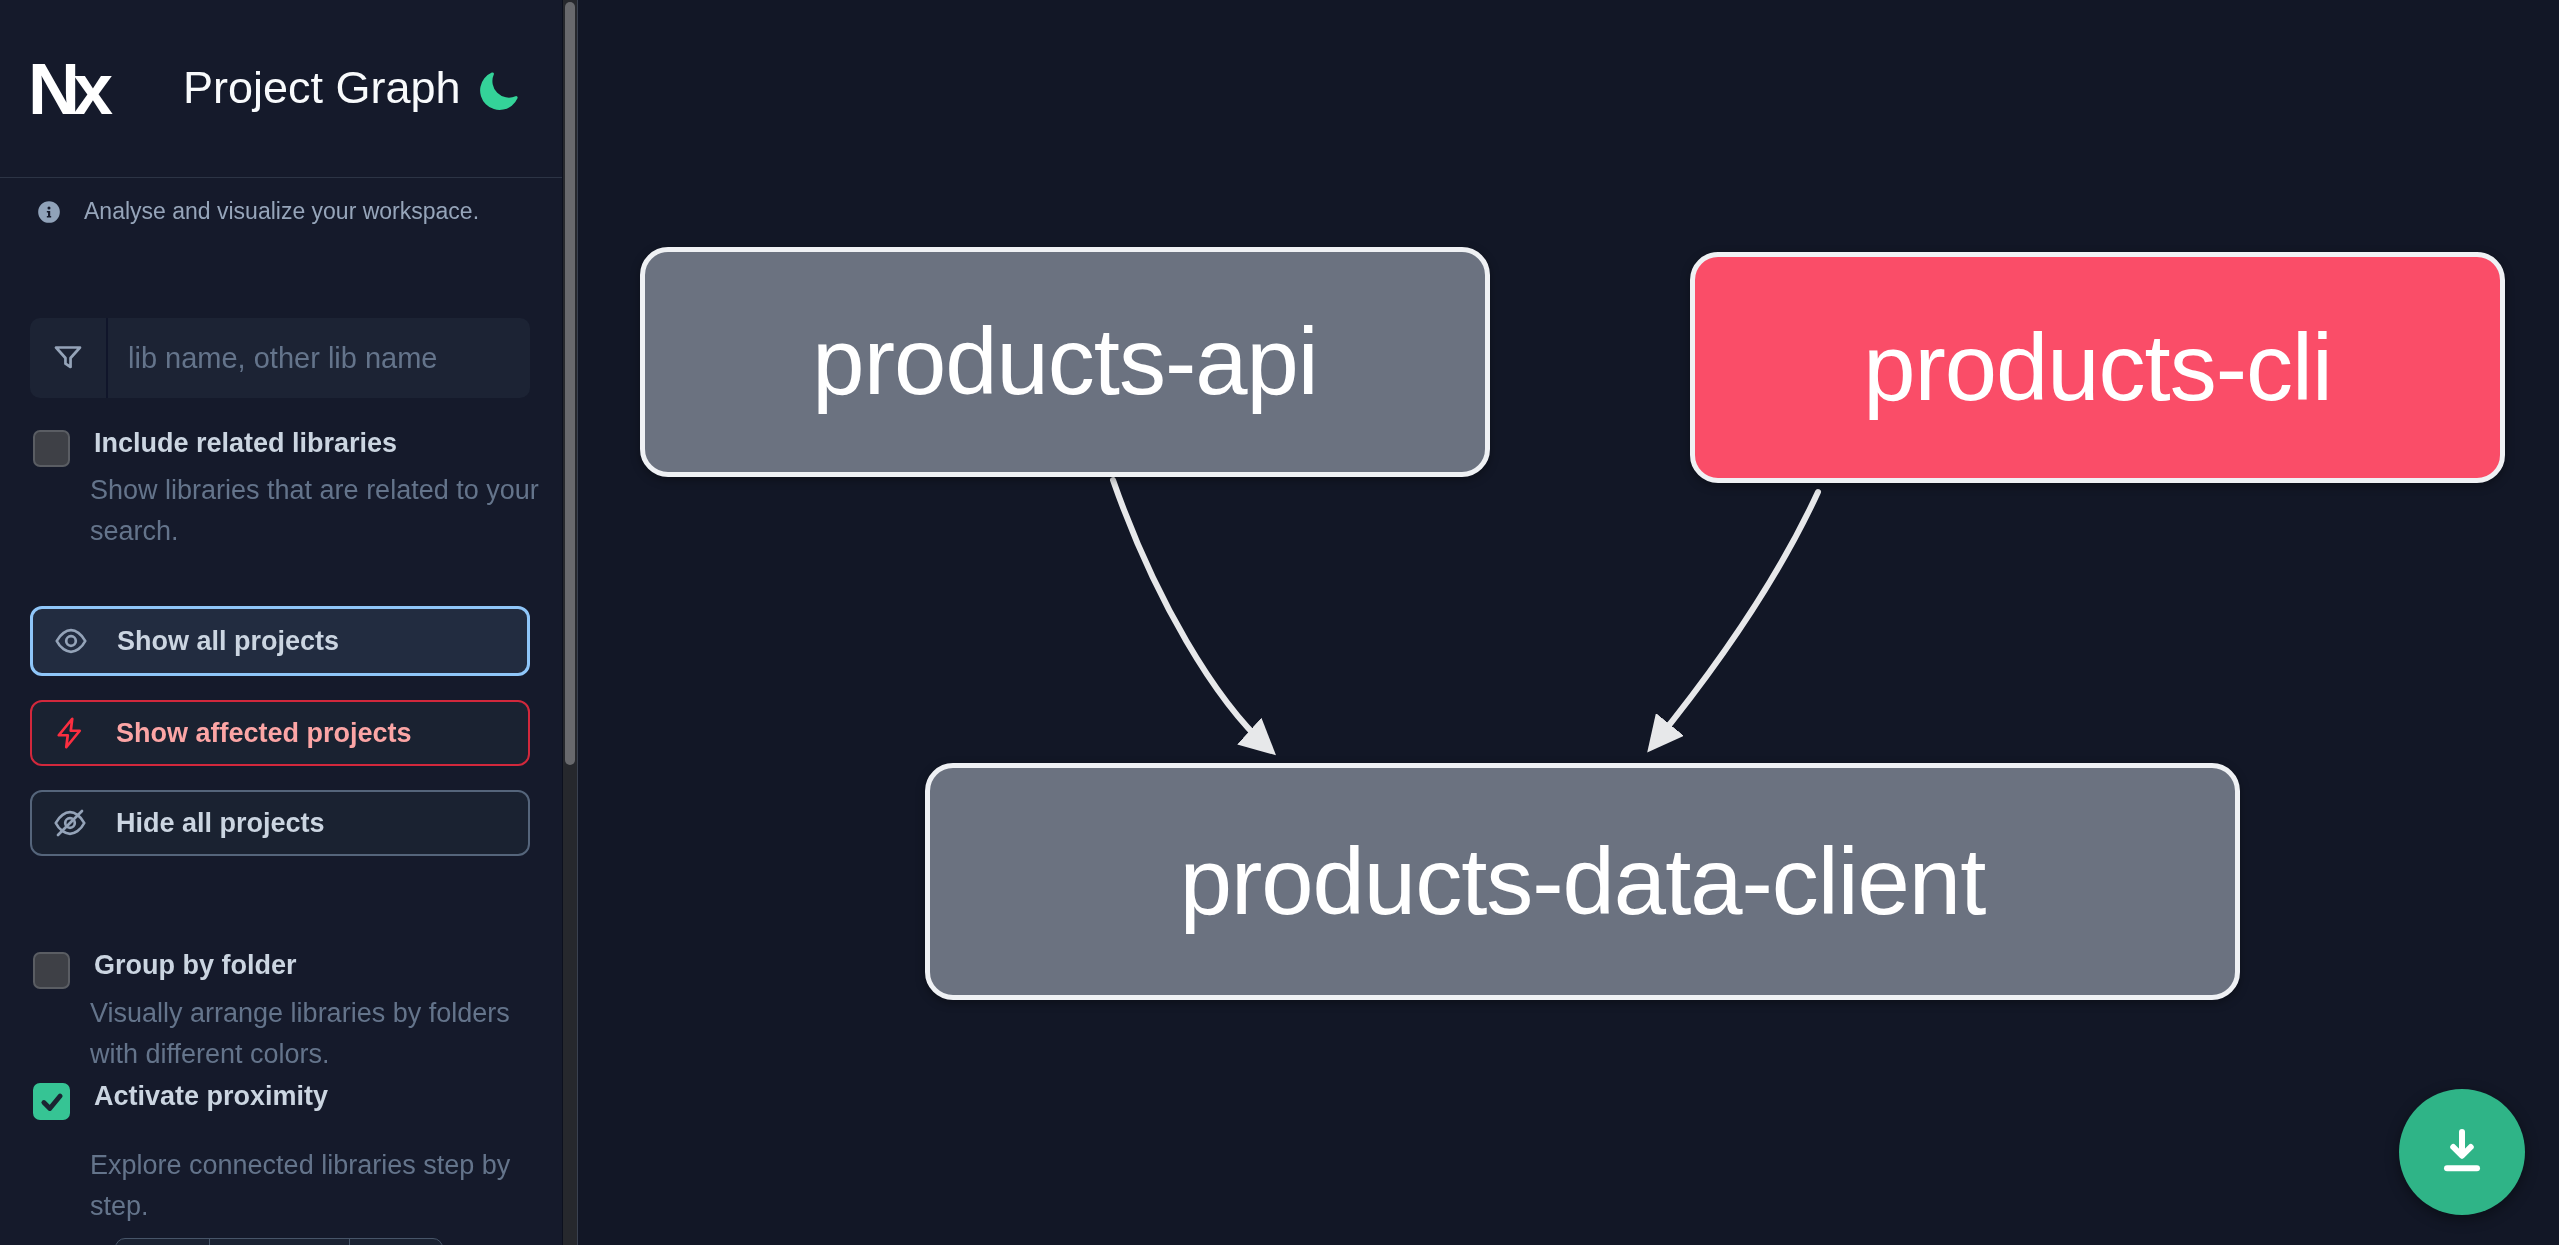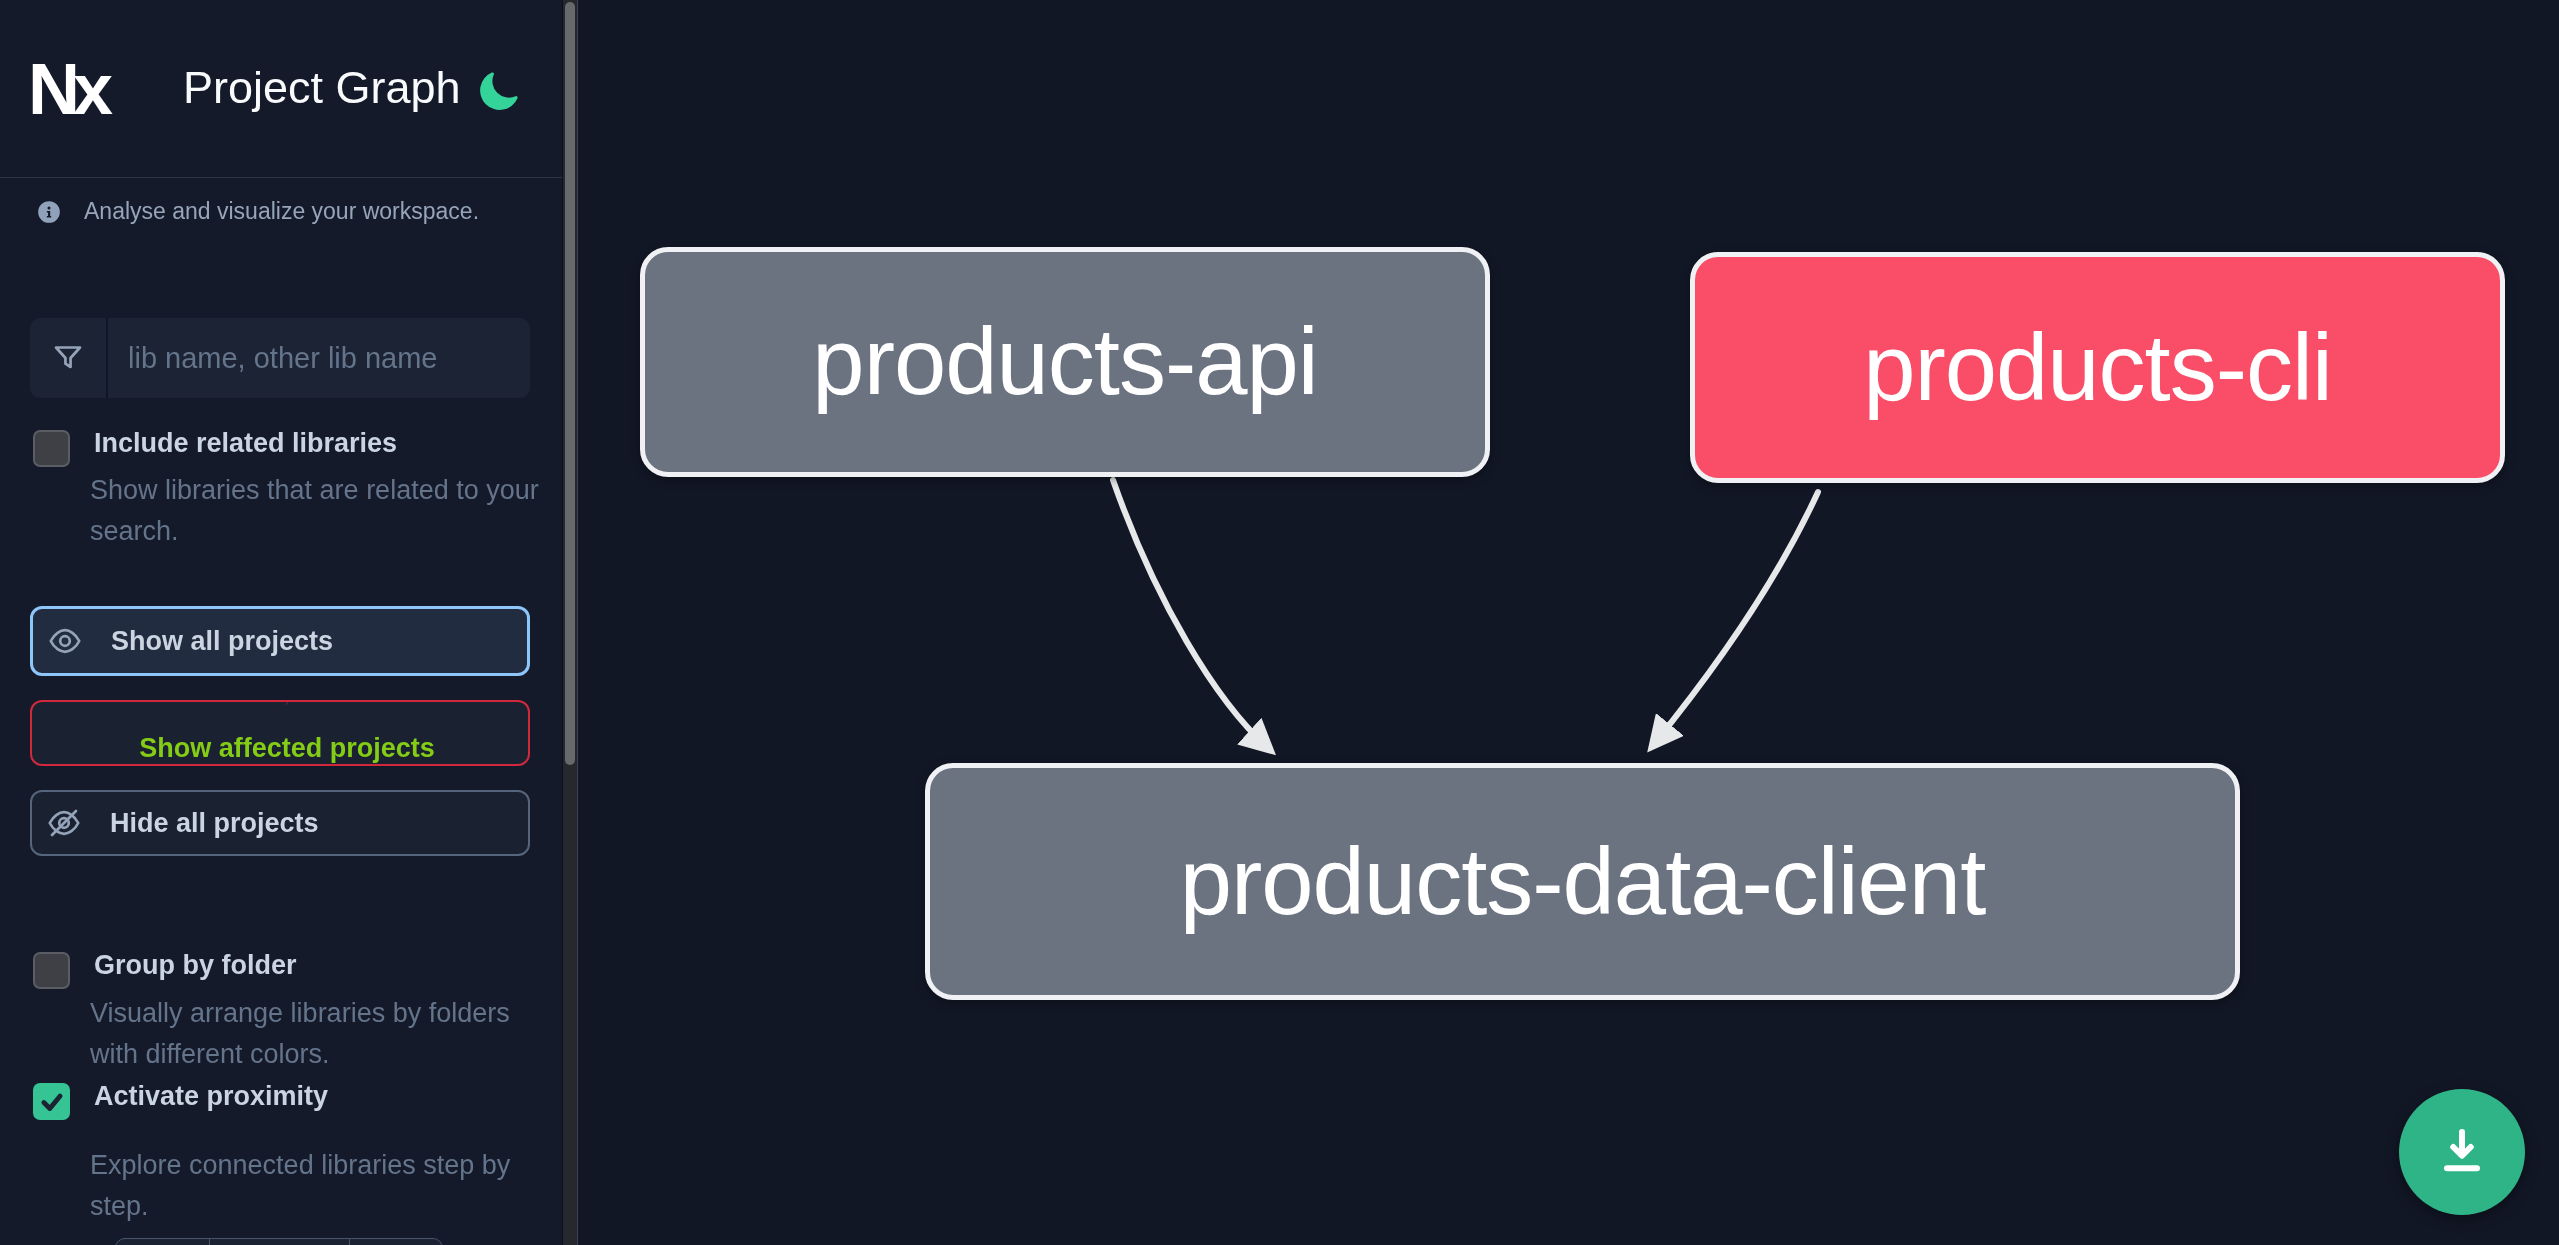--- a/index.html
+++ b/index.html
@@ -59,25 +59,25 @@
     background:#3e4046; border:2px solid #5a5d63; cursor:pointer; margin-top:2px;
     display:flex; align-items:center; justify-content:center;
   }
   .checkbox.checked { background:#36c494; border-color:#36c494; }
   .check-label { font-size:27px; font-weight:700; color:#cbd5e1; cursor:pointer; }
   .check-desc { position:absolute; left:90px; width:462px; font-size:27px; line-height:41px; color:#64748b; }
 
   .sb-btn {
     position:absolute; left:30px; width:500px; height:66px;
     border-radius:12px; background:#1a2231;
-    display:flex; align-items:center; gap:28px; padding-left:14px;
+    display:flex; align-items:center; gap:28px; padding-left:20px;
     font-size:27px; font-weight:700; color:#cbd5e1; cursor:pointer;
   }
   .sb-btn.focused { background:#222c40; border:3px solid #8fc6f9; height:70px; }
-  .sb-btn.affected { border:2px solid #d2283c; color:#84cc16;flex-direction:column; }
+  .sb-btn.affected { border:2px solid #d2283c; color:#fca5a5; }
   .sb-btn.plain { border:2px solid #55657b; }
 
   .stepper {
     position:absolute; left:115px; top:1238px; width:328px; height:26px;
     display:flex; background:#1b2232;
     border:1px solid #475569; border-radius:10px 10px 0 0; overflow:hidden;
   }
   .stepper .seg { border-right:1px solid #475569; }
   .stepper .seg:last-child { border-right:none; }
   .seg1 { width:94px; } .seg2 { width:140px; } .seg3 { flex:1; }

